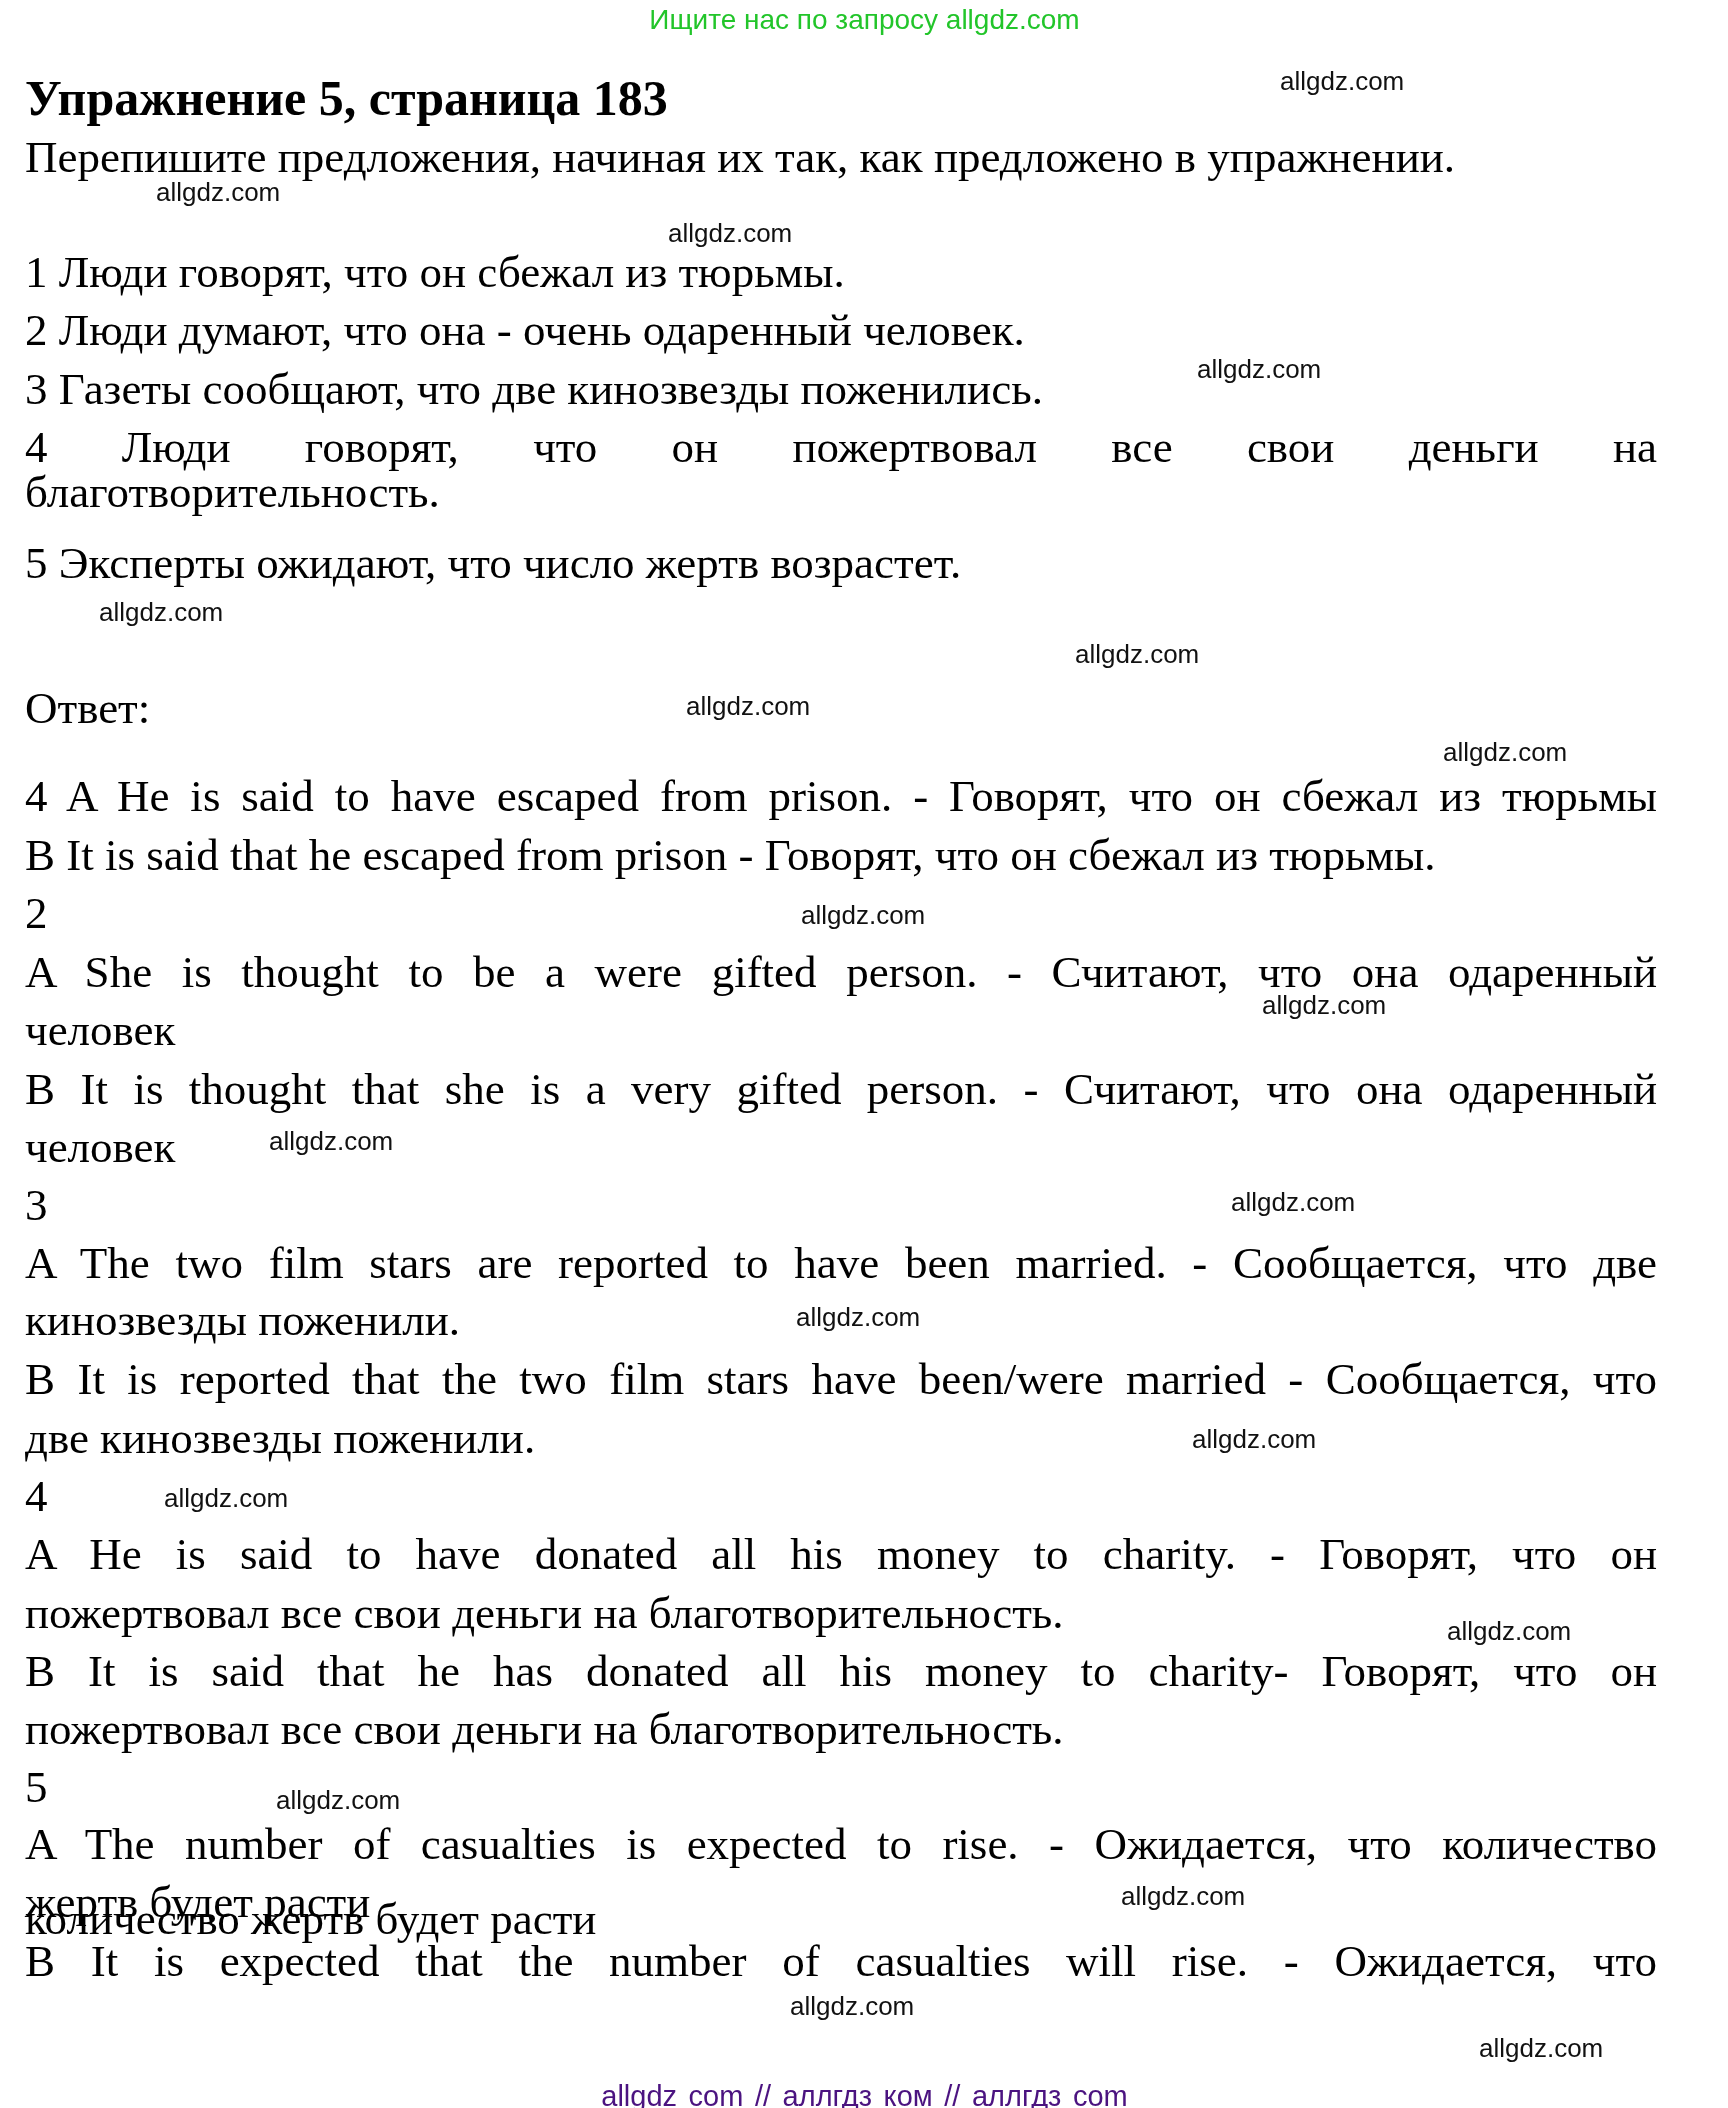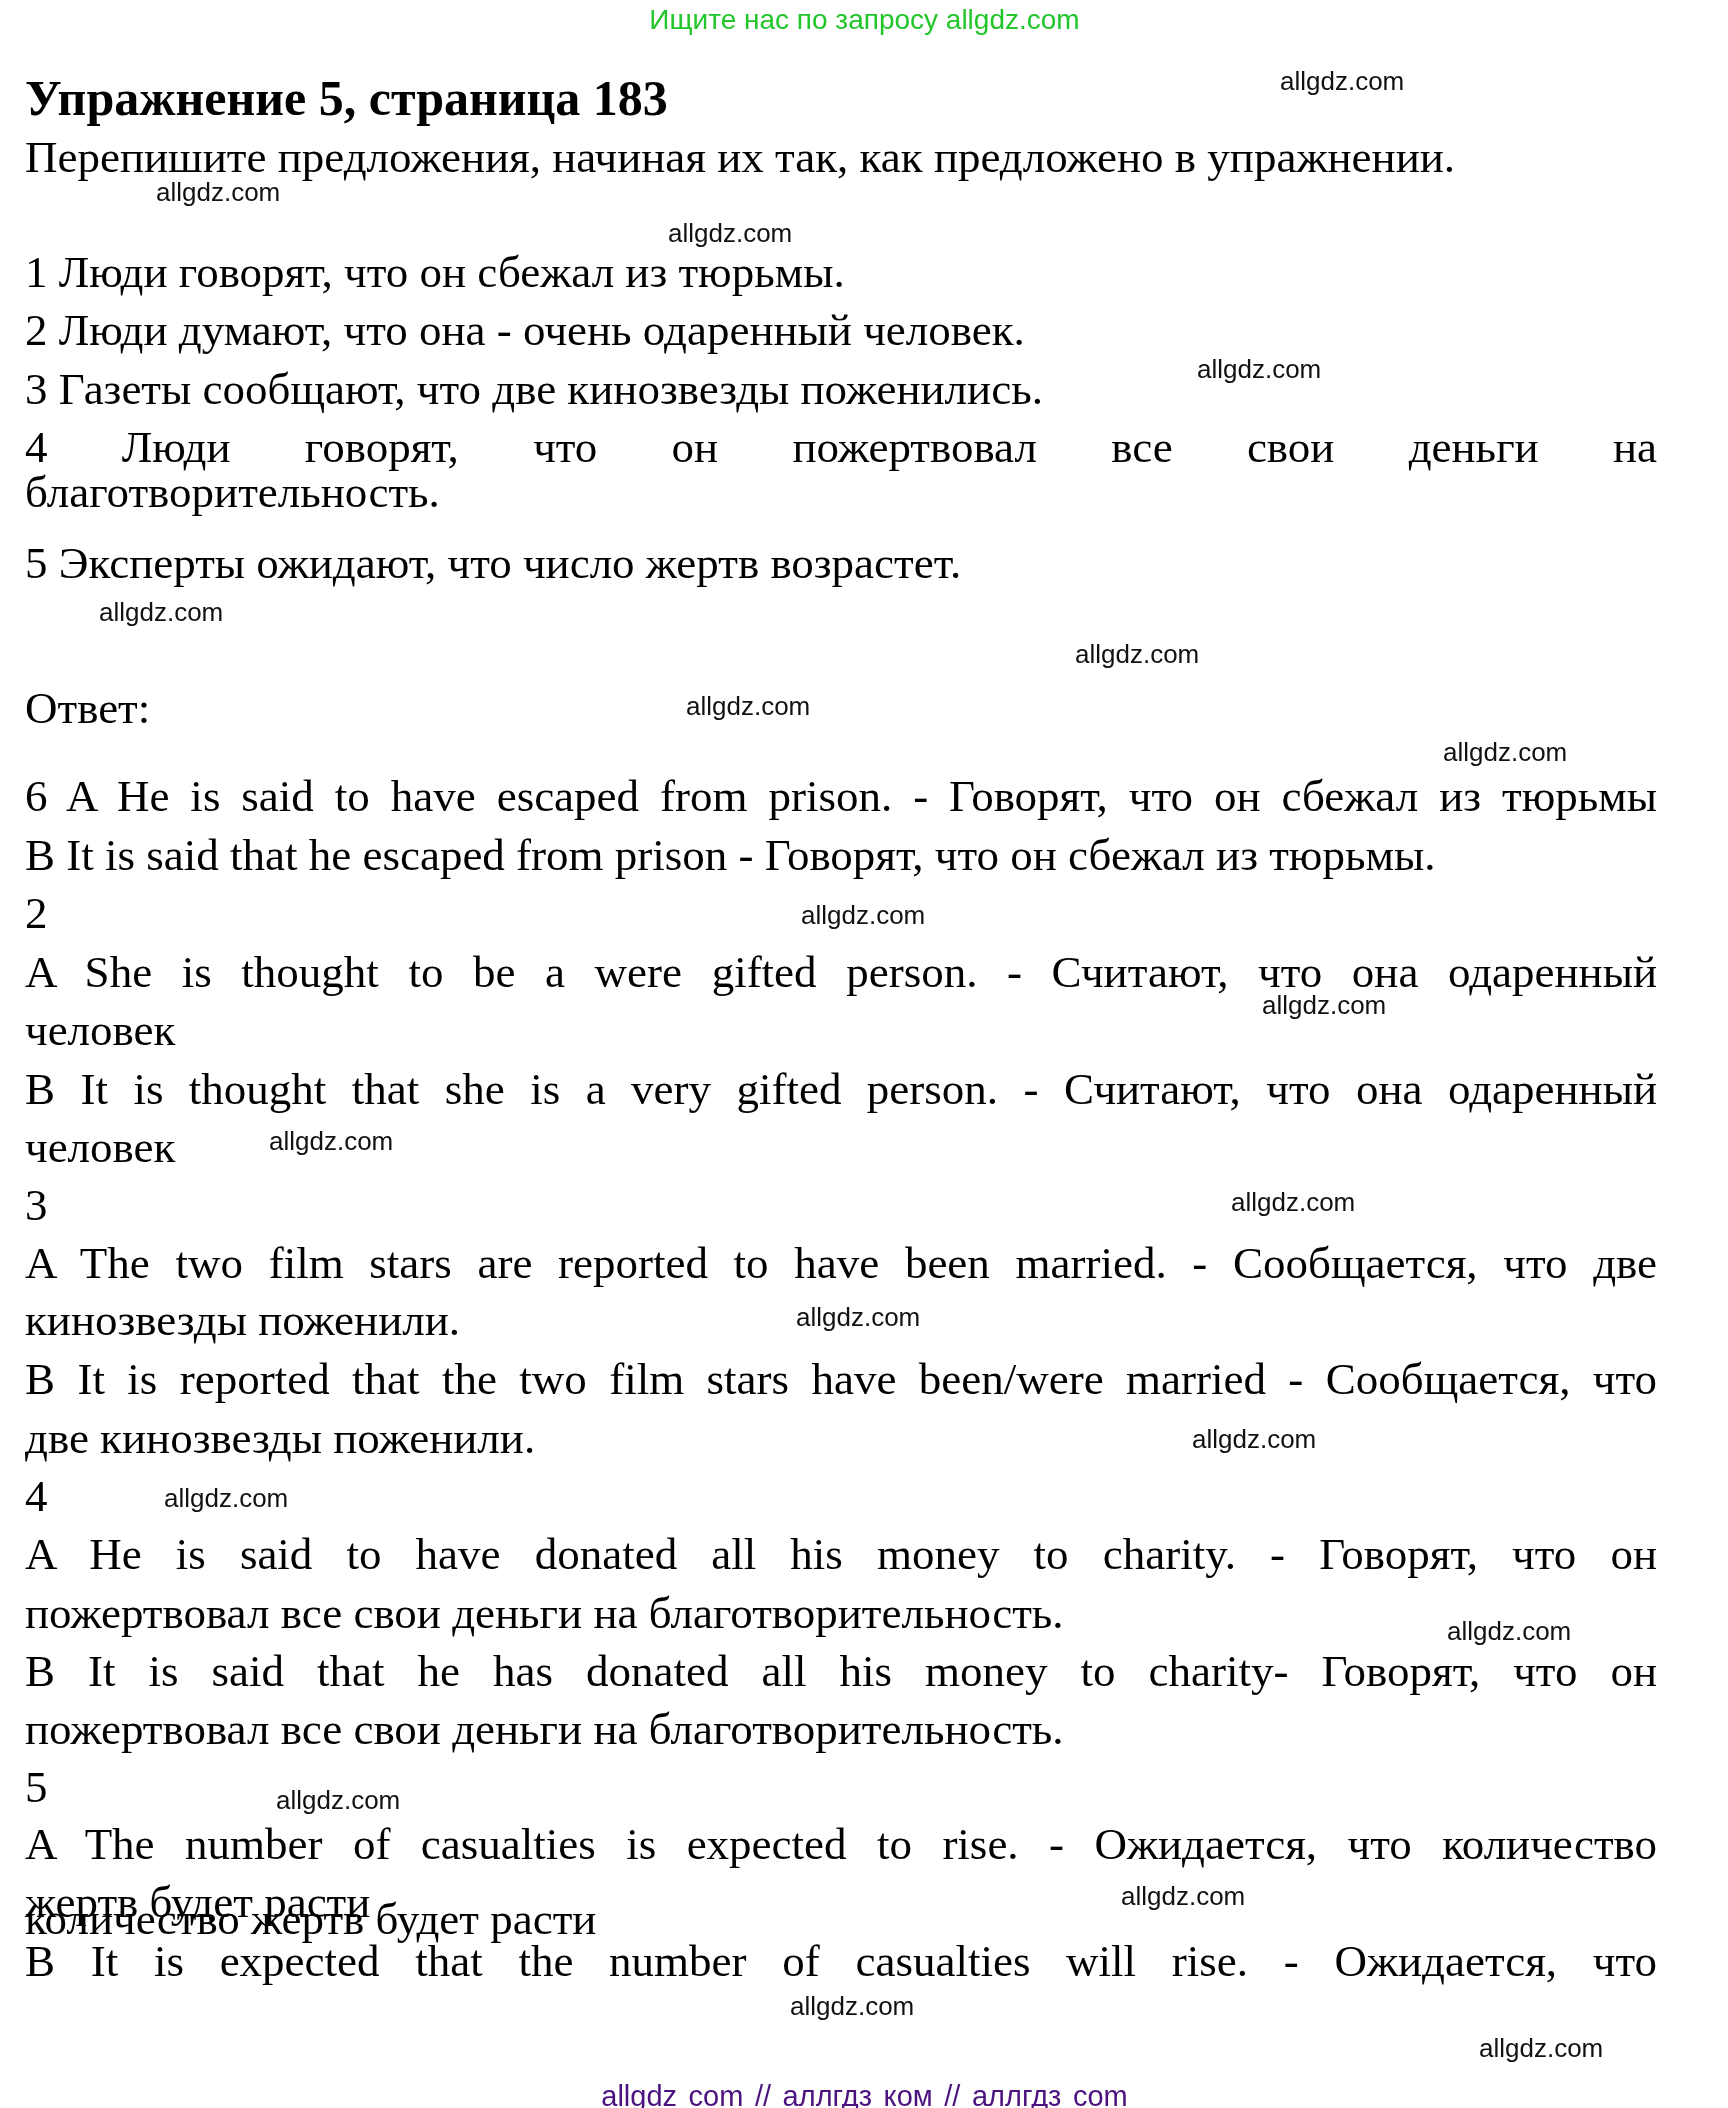--- a/index.html
+++ b/index.html
@@ -26,21 +26,21 @@
   <div class="line serif" style="top:304px;">2 Люди думают, что она - очень одаренный человек.</div>
   <div class="line serif" style="top:363px;">3 Газеты сообщают, что две кинозвезды поженились.</div>
   <div class="line serif justify" style="top:421px;">4 Люди говорят, что он пожертвовал все свои деньги на</div>
   <div class="line serif" style="top:466px;">благотворительность.</div>
   <div class="line serif" style="top:537px;">5 Эксперты ожидают, что число жертв возрастет.</div>
 </div>
 
 <div>
   <div class="line serif" style="top:654px;margin-top:28px;">Ответ:</div>
 
-  <div class="line serif justify" style="top:770px;">6 A He is said to have escaped from prison. - Говорят, что он сбежал из тюрьмы</div>
+  <div class="line serif justify" style="top:770px;">4 A He is said to have escaped from prison. - Говорят, что он сбежал из тюрьмы</div>
   <div class="line serif" style="top:829px;">B It is said that he escaped from prison - Говорят, что он сбежал из тюрьмы.</div>
   <div class="line serif" style="top:887px;">2</div>
   <div class="line serif justify" style="top:946px;">A She is thought to be a were gifted person. - Считают, что она одаренный</div>
   <div class="line serif" style="top:1004px;">человек</div>
   <div class="line serif justify" style="top:1063px;">B It is thought that she is a very gifted person. - Считают, что она одаренный</div>
   <div class="line serif" style="top:1121px;">человек</div>
   <div class="line serif" style="top:1179px;">3</div>
   <div class="line serif justify" style="top:1237px;">A The two film stars are reported to have been married. - Сообщается, что две</div>
   <div class="line serif" style="top:1294px;">кинозвезды поженили.</div>
   <div class="line serif justify" style="top:1353px;">B It is reported that the two film stars have been/were married - Сообщается, что</div>

